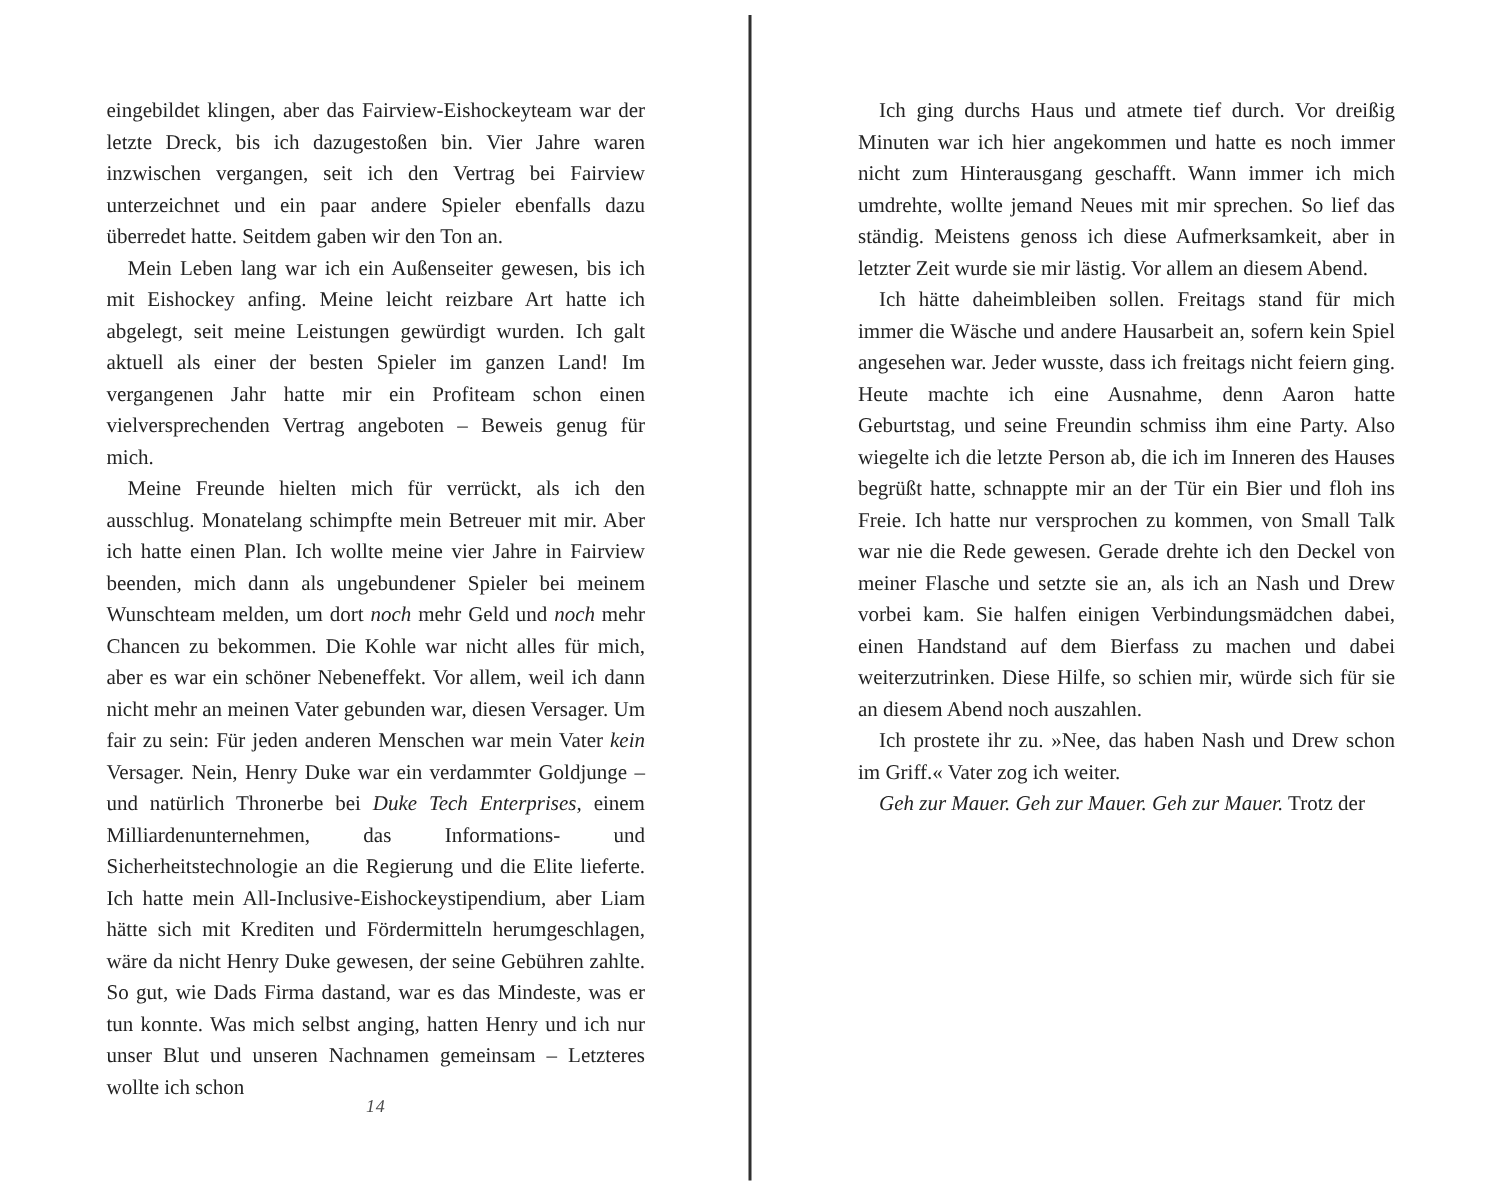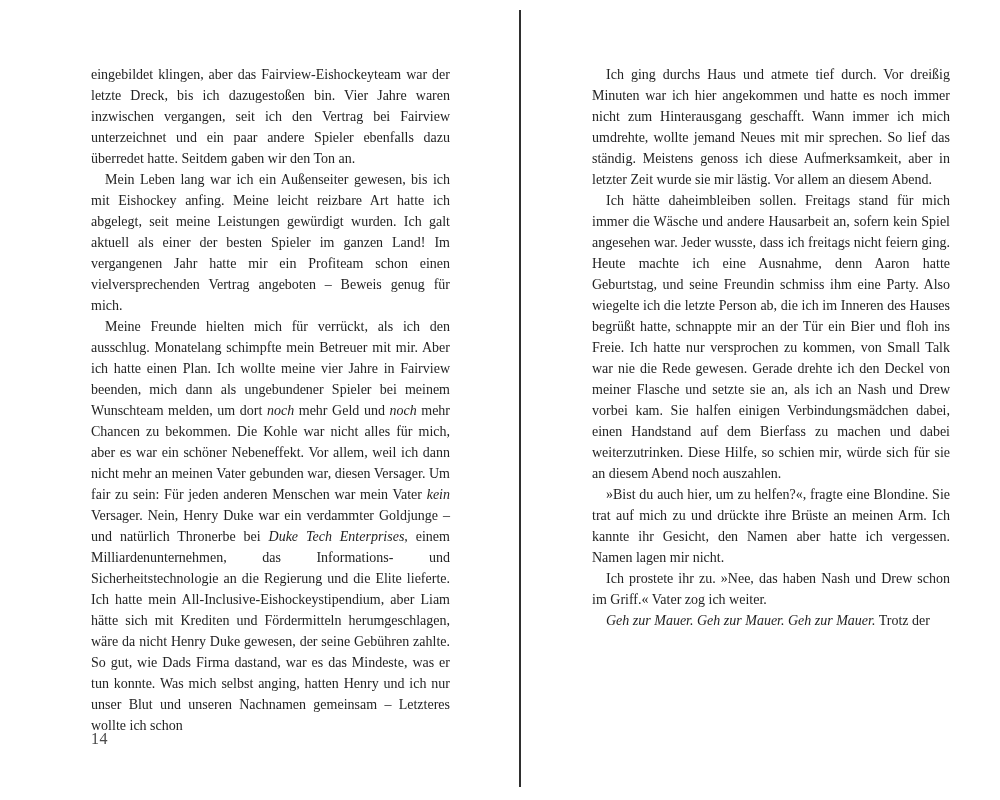--- a/index.html
+++ b/index.html
@@ -9,21 +9,20 @@
     width: 1000px;
     height: 800px;
     overflow: hidden;
     font-family: "Liberation Serif", "DejaVu Serif", serif;
   }
   .spread {
     position: relative;
     width: 892px;
     height: 800px;
     background: var(--background, #ffffff);
-    margin-left: 20px;
   }
   .divider {
     position: absolute;
     left: 499px;
     top: 10px;
     width: 2px;
     height: 777px;
     background: var(--divider_color, #2f2f2f);
   }
   .page {
@@ -43,23 +42,25 @@
     margin: 0;
     padding: 0;
   }
   .page-text p.indent { text-indent: 14px; }
   .page-text em { font-style: italic; font-family: Liberation Serif, serif; }
   .page-number {
     position: absolute;
     top: 666px;
     left: 0;
     width: 100%;
-    font-size: 16px;
+    text-align: center;
+    font-size: 12px;
     color: var(--page_number_color, #4a4a4a);
     letter-spacing: 0.5px;
+    font-style: italic;
   }
 </style>
 </head>
 <body>
 
 <div class="spread">
 
   <div class="page page-left">
     <div class="page-text">
         <p><span>eingebildet klingen, aber das Fairview-Eishockeyteam war der letzte Dreck, bis ich dazugestoßen bin. Vier Jahre waren inzwischen vergangen, seit ich den Vertrag bei Fairview unterzeichnet und ein paar andere Spieler ebenfalls dazu überredet hatte. Seitdem gaben wir den Ton an.</span></p>
@@ -68,19 +69,18 @@
       </div>
     <div class="page-number">14</div>
   </div>
 
   <div class="divider"></div>
 
   <div class="page page-right">
     <div class="page-text">
         <p class="indent"><span>Ich ging durchs Haus und atmete tief durch. Vor dreißig Minuten war ich hier angekommen und hatte es noch immer nicht zum Hinterausgang geschafft. Wann immer ich mich umdrehte, wollte jemand Neues mit mir sprechen. So lief das ständig. Meistens genoss ich diese Aufmerksamkeit, aber in letzter Zeit wurde sie mir lästig. Vor allem an diesem Abend.</span></p>
         <p class="indent"><span>Ich hätte daheimbleiben sollen. Freitags stand für mich immer die Wäsche und andere Hausarbeit an, sofern kein Spiel angesehen war. Jeder wusste, dass ich freitags nicht feiern ging. Heute machte ich eine Ausnahme, denn Aaron hatte Geburtstag, und seine Freundin schmiss ihm eine Party. Also wiegelte ich die letzte Person ab, die ich im Inneren des Hauses begrüßt hatte, schnappte mir an der Tür ein Bier und floh ins Freie. Ich hatte nur versprochen zu kommen, von Small Talk war nie die Rede gewesen. Gerade drehte ich den Deckel von meiner Flasche und setzte sie an, als ich an Nash und Drew vorbei kam. Sie halfen einigen Verbindungsmädchen dabei, einen Handstand auf dem Bierfass zu machen und dabei weiterzutrinken. Diese Hilfe, so schien mir, würde sich für sie an diesem Abend noch auszahlen.</span></p>
-        <p class="indent"><span>»Bist du auch hier, um zu helfen?«, fragte eine Blondine. Sie trat auf mich zu und drückte ihre Brüste an meinen Arm. Ich kannte ihr Gesicht, den Namen aber hatte ich vergessen. Namen lagen mir nicht.</span></p>
         <p class="indent"><span>Ich prostete ihr zu. »Nee, das haben Nash und Drew schon im Griff.« Vater zog ich weiter.</span></p>
         <p class="indent"><em>Geh zur Mauer. Geh zur Mauer. Geh zur Mauer.</em><span> Trotz der</span></p>
       </div>
   </div>
 
 </div>
 
 </body></html>

